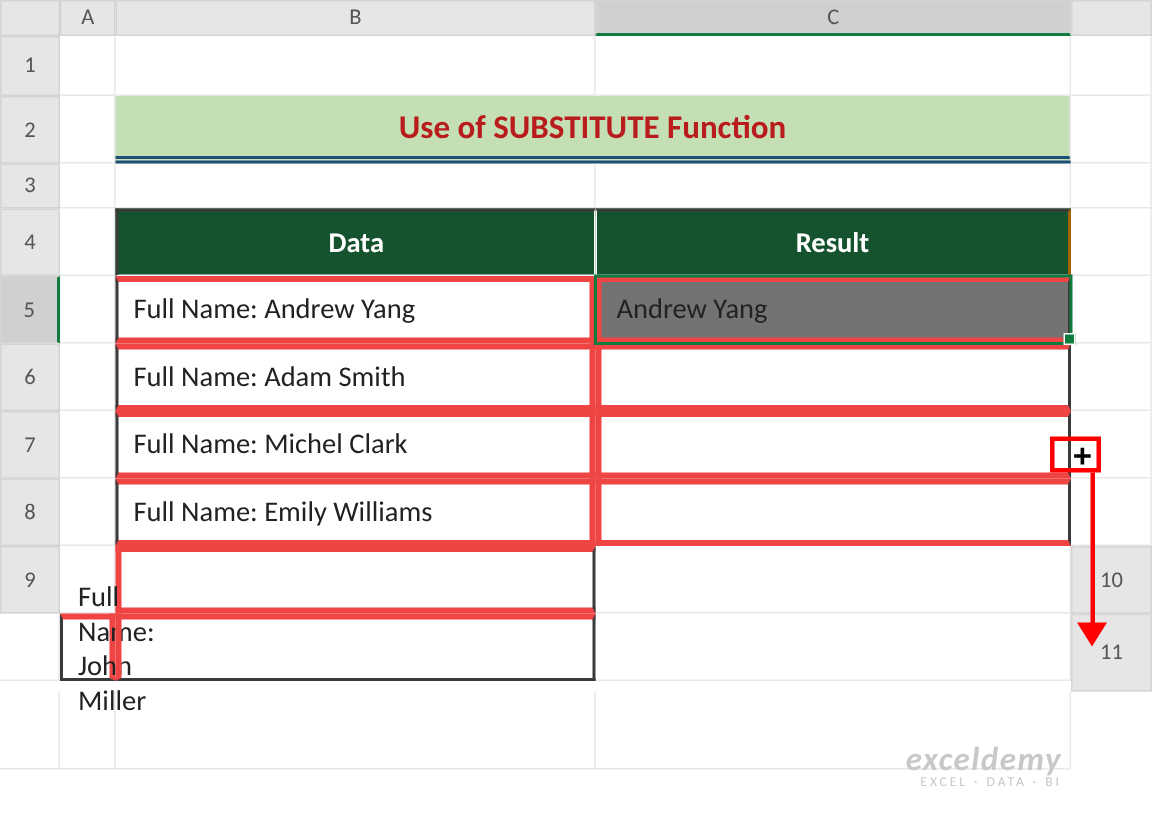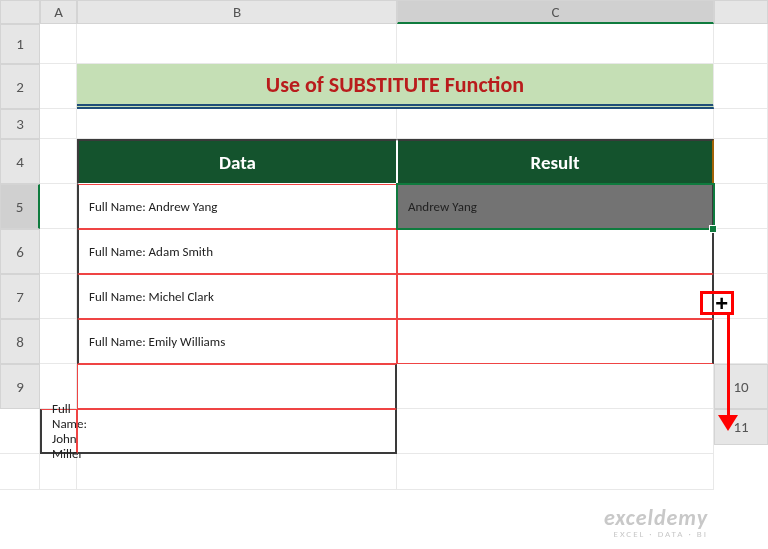--- a/index.html
+++ b/index.html
@@ -48,45 +48,45 @@
     color: #222;
     display: flex;
     align-items: center;
     padding: 0 8px;
   }
   .r1 { height: 40px; }
   .r2 { height: 45px; }
   .r3 { height: 30px; }
   .r4 { height: 45px; }
   .rdata { height: 45px; }
-  .r11 { height: 36px; text-align: right; }
+  .r11 { height: 52px; text-align: right; }
 
   .title-cell {
     grid-column: 3 / 5;
     background: #c5dfb5;
     border-bottom: 5px double #1f4e79;
     text-align: center;
     justify-content: center;
     font-weight: 700;
     font-size: 22px;
     color: #b91c1c;
   }
   .th {
     background: #14532d;
     color: #fff;
     font-weight: 700;
     font-size: 19px;
     justify-content: center;
     border: 1px solid #fff;
   }
   .td {
-    font-size: 13px;
+    font-size: 19px;
     color: #222;
     padding-left: 10px;
-    border: 1px solid #ef4444;
+    border: 4px solid #ef4444;
     position: relative;
   }
   .td-b { border-left: 2px solid #3a3a3a; }
   .td-c { border-right: 2px solid #3a3a3a; }
 
   .selected {
     outline: 2px solid #0f7b3e;
     outline-offset: -1px;
     z-index: 5;
     background:#737373;
@@ -137,21 +137,21 @@
     top: 415px;
     width:0;height:0;
     border-left:10px solid transparent;
     border-right:10px solid transparent;
     border-top:16px solid #ff0000;
     z-index:19;
   }
   .watermark {
     position:absolute;
     right: 60px;
-    bottom: 10px;
+    bottom: 22px;
     text-align:right;
     color:#c8c8c8;
     z-index:2;
     pointer-events:none;
   }
   .watermark .w1 { font-size:22px; font-style:italic; font-weight:600; letter-spacing:1px;}
   .watermark .w2 { font-size:9px; letter-spacing:2px; margin-top:-3px;}
 </style>
 </head>
 <body>

